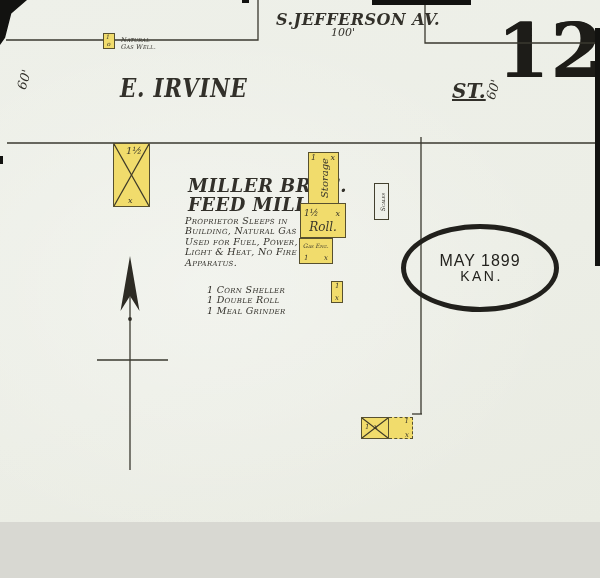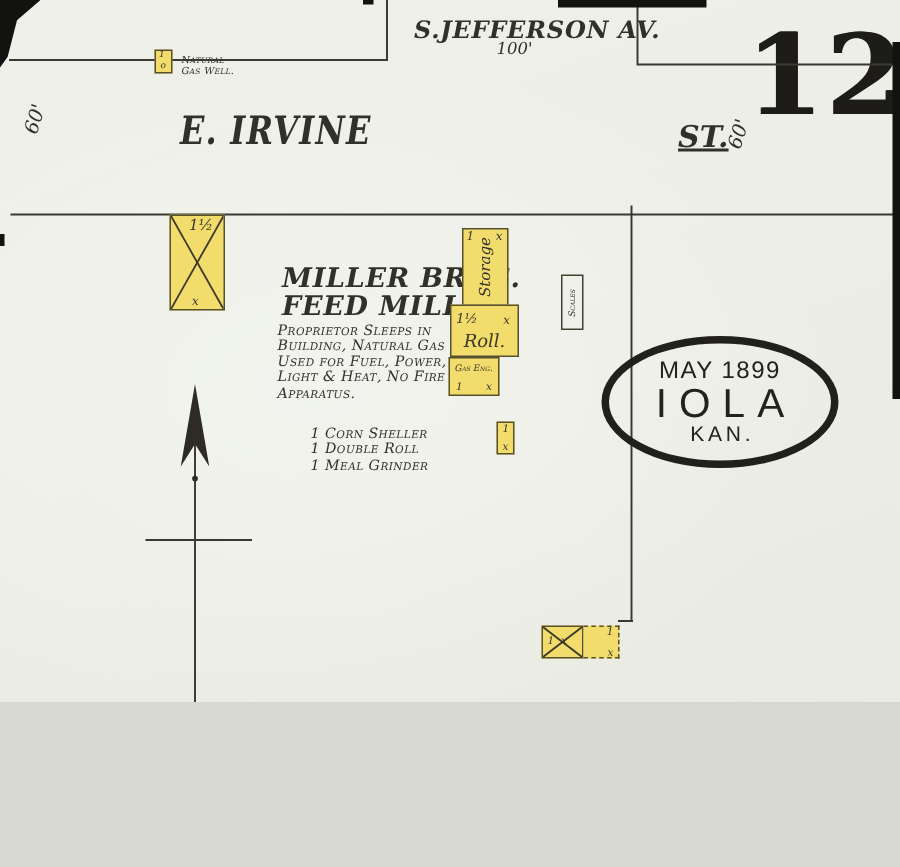--- a/index.html
+++ b/index.html
@@ -1,17 +1,17 @@
 <!DOCTYPE html>
 <html><head>
 <meta charset="utf-8">
 <style>
   html,body{margin:0;padding:0;background:#d8d8d2;}
   .map{
-    position:relative;width:600px;height:468px;overflow:hidden;
+    position:relative;width:600px;height:522px;overflow:hidden;
     background:
       radial-gradient(ellipse at 35% 55%, rgba(255,255,255,.30), rgba(255,255,255,0) 65%),
       linear-gradient(160deg,#eef0e9 0%,#ecEEe6 60%,#e9ebe2 100%);
     background-color:#edefe8;
     font-family:"DejaVu Serif", serif;
     color:#32302a;
   }
   .abs{position:absolute;}
   svg.lines{position:absolute;left:0;top:0;z-index:1;}
   
@@ -155,21 +155,20 @@
     <div class="note">Apparatus.</div>
   </div>
   <div class="abs hand" style="left:207px;top:285px;">
     <div class="equip">1 Corn Sheller</div>
     <div class="equip">1 Double Roll</div>
     <div class="equip">1 Meal Grinder</div>
   </div>
 
   <div class="stamp">
     <div class="l1">MAY 1899</div>
-    <div class="l2">IOLA</div>
     <div class="l3">KAN.</div>
   </div>
 
   <div class="edge edge-tl"></div>
   <div class="edge" style="left:242px;top:0;width:7px;height:3px;"></div>
   <div class="edge" style="left:372px;top:0;width:99px;height:5px;"></div>
   <div class="edge" style="left:595px;top:28px;width:5px;height:238px;"></div>
   <div class="edge" style="left:0;top:156px;width:3px;height:8px;"></div>
   <div class="edge" style="left:10px;top:569px;width:320px;height:4px;background:#23231f;"></div>
   <div class="edge" style="left:120px;top:567px;width:42px;height:4px;background:#47583f;"></div>

